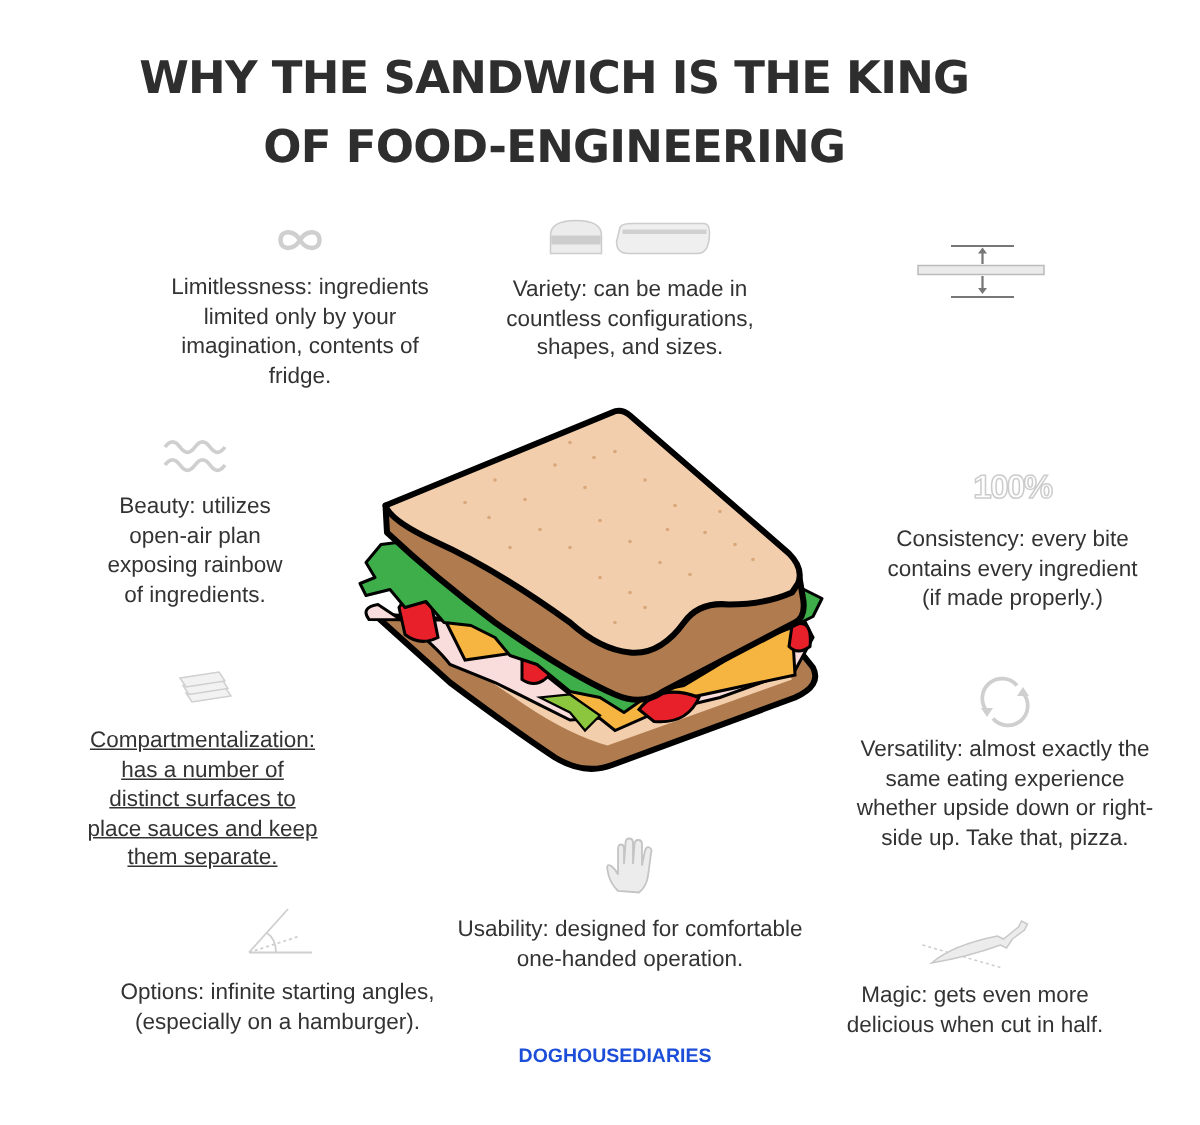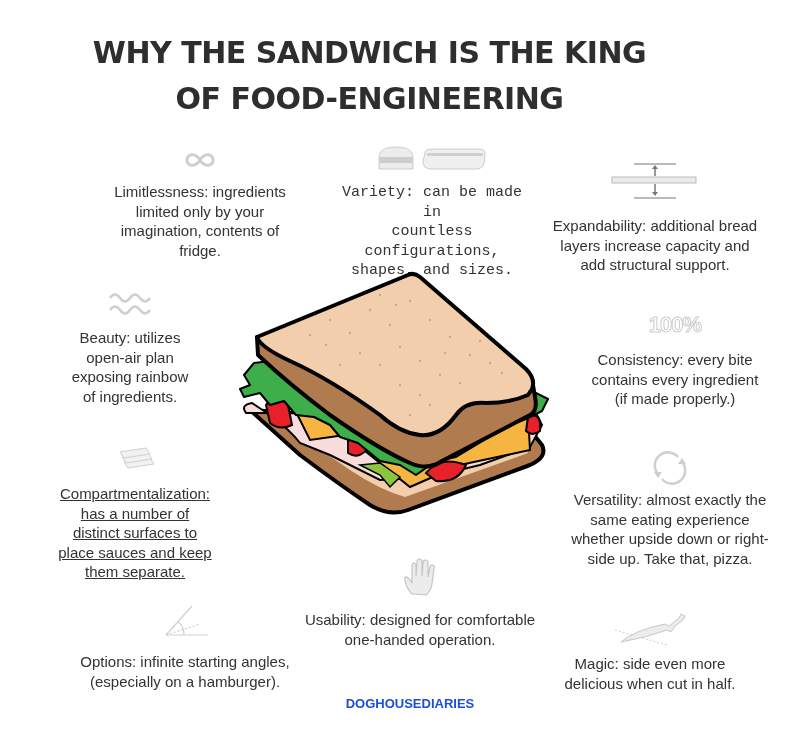--- a/index.html
+++ b/index.html
@@ -30,21 +30,21 @@
 <div class="item" style="left:95px; top:150px; width:210px;">
   <svg class="icon" width="36" height="20" viewBox="0 0 36 20">
     <path d="M18 10 C14 3, 5 3, 5 10 C5 17, 14 17, 18 10 C22 3, 31 3, 31 10 C31 17, 22 17, 18 10 Z" fill="none" stroke="#cfcfcf" stroke-width="3"></path>
   </svg>
   <div class="text" style="margin-top:12px;">Limitlessness: ingredients
 limited only by your
 imagination, contents of
 fridge.</div>
 </div>
 
-<div class="item" style="left:332px; top:145px; width:200px;font-family:Liberation Mono, monospace;">
+<div class="item" style="left:320px; top:145px; width:200px;">
   <svg class="icon" width="110" height="26" viewBox="0 0 110 26">
     <path d="M2 24 L2 12 Q2 2 19 2 Q36 2 36 12 L36 24 Z" fill="#ececec" stroke="#cccccc" stroke-width="1"></path>
     <rect x="2.5" y="12" width="33" height="6" fill="#cdcdcd"></rect>
     <path d="M48 8 Q48 4 56 4 L104 4 Q108 4 108 10 Q108 24 100 24 L54 24 Q46 24 46 16 Z" fill="#efefef" stroke="#cccccc" stroke-width="1"></path>
     <rect x="50" y="8" width="56" height="3" fill="#d0d0d0"></rect>
   </svg>
   <div class="text" style="margin-top:12px;">Variety: can be made in
 countless configurations,
 shapes, and sizes.</div>
 </div>
@@ -52,23 +52,20 @@
 <div class="item" style="left:520px; top:160px; width:270px;">
   <svg class="icon" width="90" height="42" viewBox="0 0 90 42">
     <line x1="24" y1="4" x2="66" y2="4" stroke="#777777" stroke-width="1.2"></line>
     <line x1="24" y1="38" x2="66" y2="38" stroke="#777777" stroke-width="1.2"></line>
     <rect x="2" y="17" width="84" height="6" fill="#ebebeb" stroke="#bbbbbb" stroke-width="1"></rect>
     <line x1="45" y1="7" x2="45" y2="16" stroke="#777777" stroke-width="1.5"></line>
     <polygon points="42,9 48,9 45,5" fill="#777777"></polygon>
     <line x1="45" y1="24" x2="45" y2="34" stroke="#777777" stroke-width="1.5"></line>
     <polygon points="42,32 48,32 45,36" fill="#777777"></polygon>
   </svg>
-  <div class="text" style="margin-top:14px;">Expandability: additional  bread
-layers increase capacity and
-add structural support.</div>
 </div>
 
 <div class="item" style="left:40px; top:290px; width:180px;">
   <svg class="icon" width="44" height="26" viewBox="0 0 44 26">
     <path d="M2 8 Q7 1 12 8 T22 8 T32 8 T42 8" fill="none" stroke="#cfcfcf" stroke-width="2.5"></path>
     <path d="M2 20 Q7 13 12 20 T22 20 T32 20 T42 20" fill="none" stroke="#cfcfcf" stroke-width="2.5"></path>
   </svg>
   <div class="text" style="margin-top:12px;">Beauty: utilizes
 open-air plan
 exposing rainbow
@@ -125,21 +122,21 @@
   </svg>
   <div class="text" style="margin-top:14px;">Options: infinite starting angles,
 (especially on a hamburger).</div>
 </div>
 
 <div class="item" style="left:530px; top:612px; width:240px;">
   <svg class="icon" width="90" height="34" viewBox="0 0 90 34">
     <line x1="10" y1="18" x2="62" y2="33" stroke="#cccccc" stroke-width="1" stroke-dasharray="2,2"></line>
     <path d="M16 30 Q30 18 60 12 L64 14 L74 6 L76 2 L80 4 L78 8 L70 14 L66 20 L62 18 Q40 26 16 30 Z" fill="#ececec" stroke="#c8c8c8" stroke-width="1"></path>
   </svg>
-  <div class="text" style="margin-top:8px;">Magic: side even more
+  <div class="text" style="margin-top:8px;">Magic: gets even more
 delicious when cut in half.</div>
 </div>
 
 <svg class="sandwich" width="330" height="260" viewBox="0 0 330 260">
 
   <path d="M20 145 L70 190 Q110 220 140 240 Q160 252 178 245 L300 200 Q318 192 312 180 L300 165 Z" fill="#b07c4f" stroke="#000" stroke-width="4" stroke-linejoin="round"></path>
   <path d="M40 150 L120 205 Q150 225 175 232 L298 188 L290 170 Z" fill="#f2ceac"></path>
 
   <path d="M16 148 Q10 140 22 138 L40 150 Q60 165 70 178 L100 190 L150 215 L200 212 L250 200 L300 182 L312 160 L306 148 L290 150 Z" fill="#f9dcdc" stroke="#000" stroke-width="2"></path>
 

